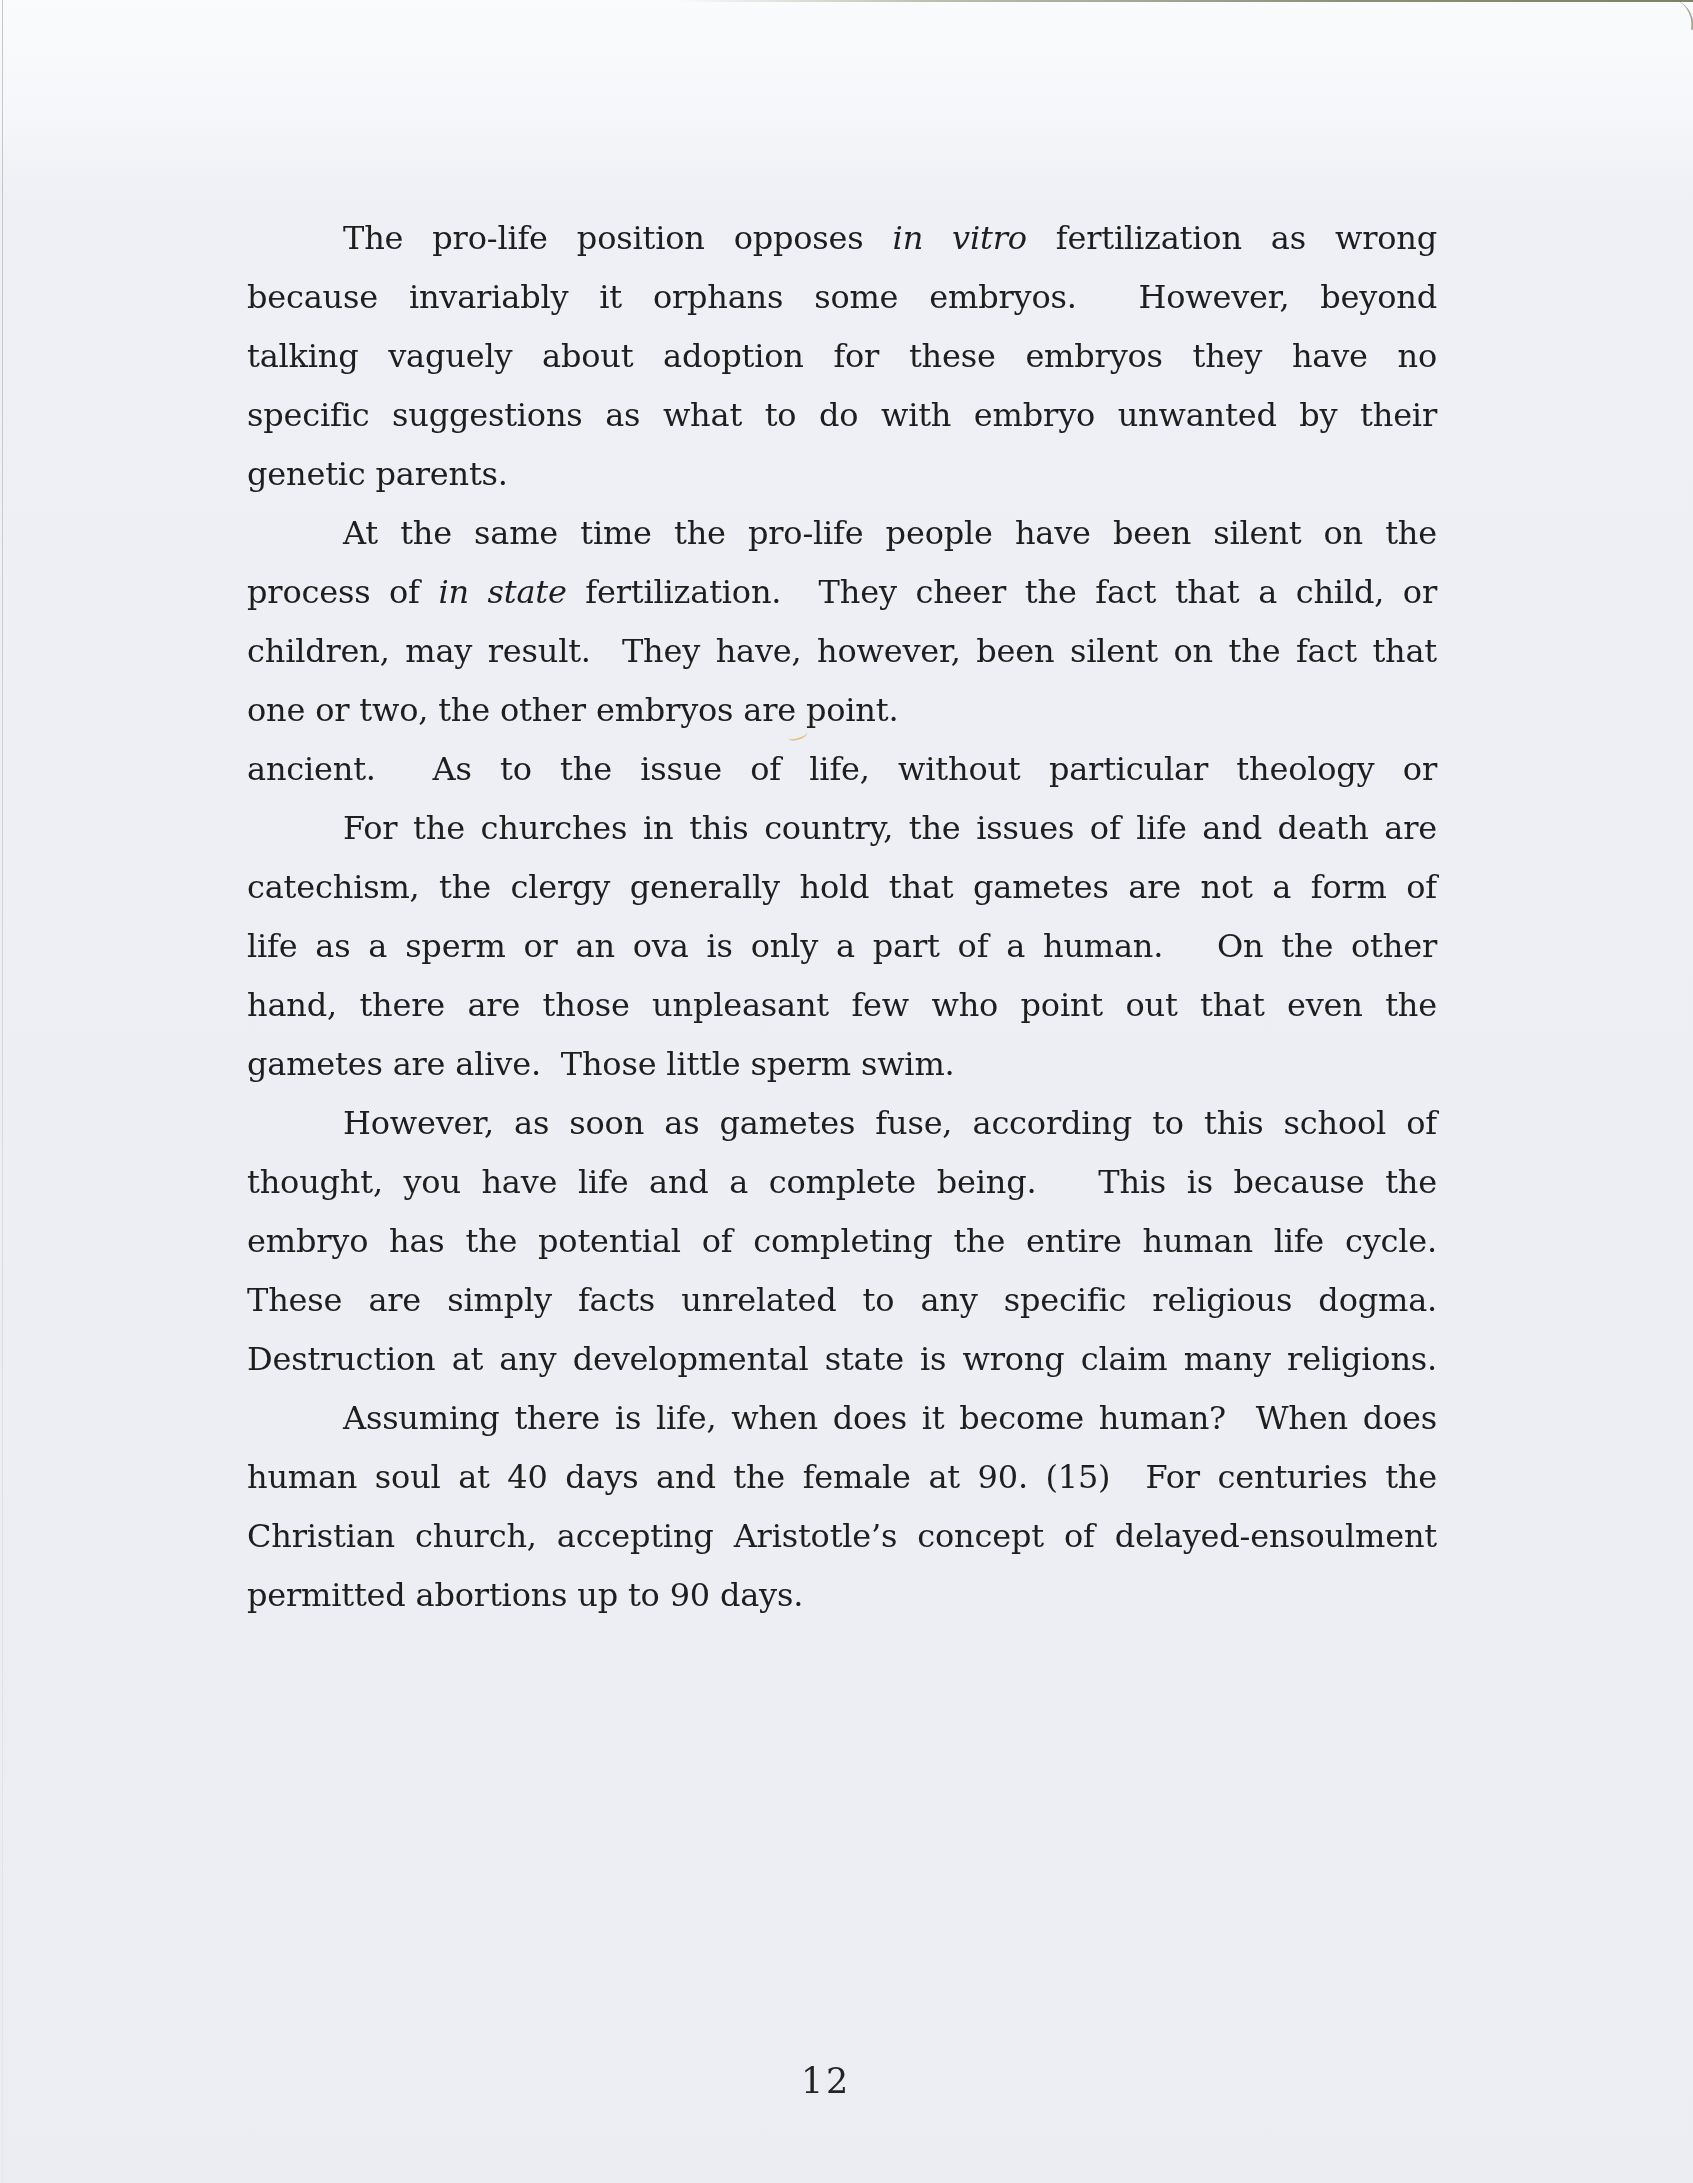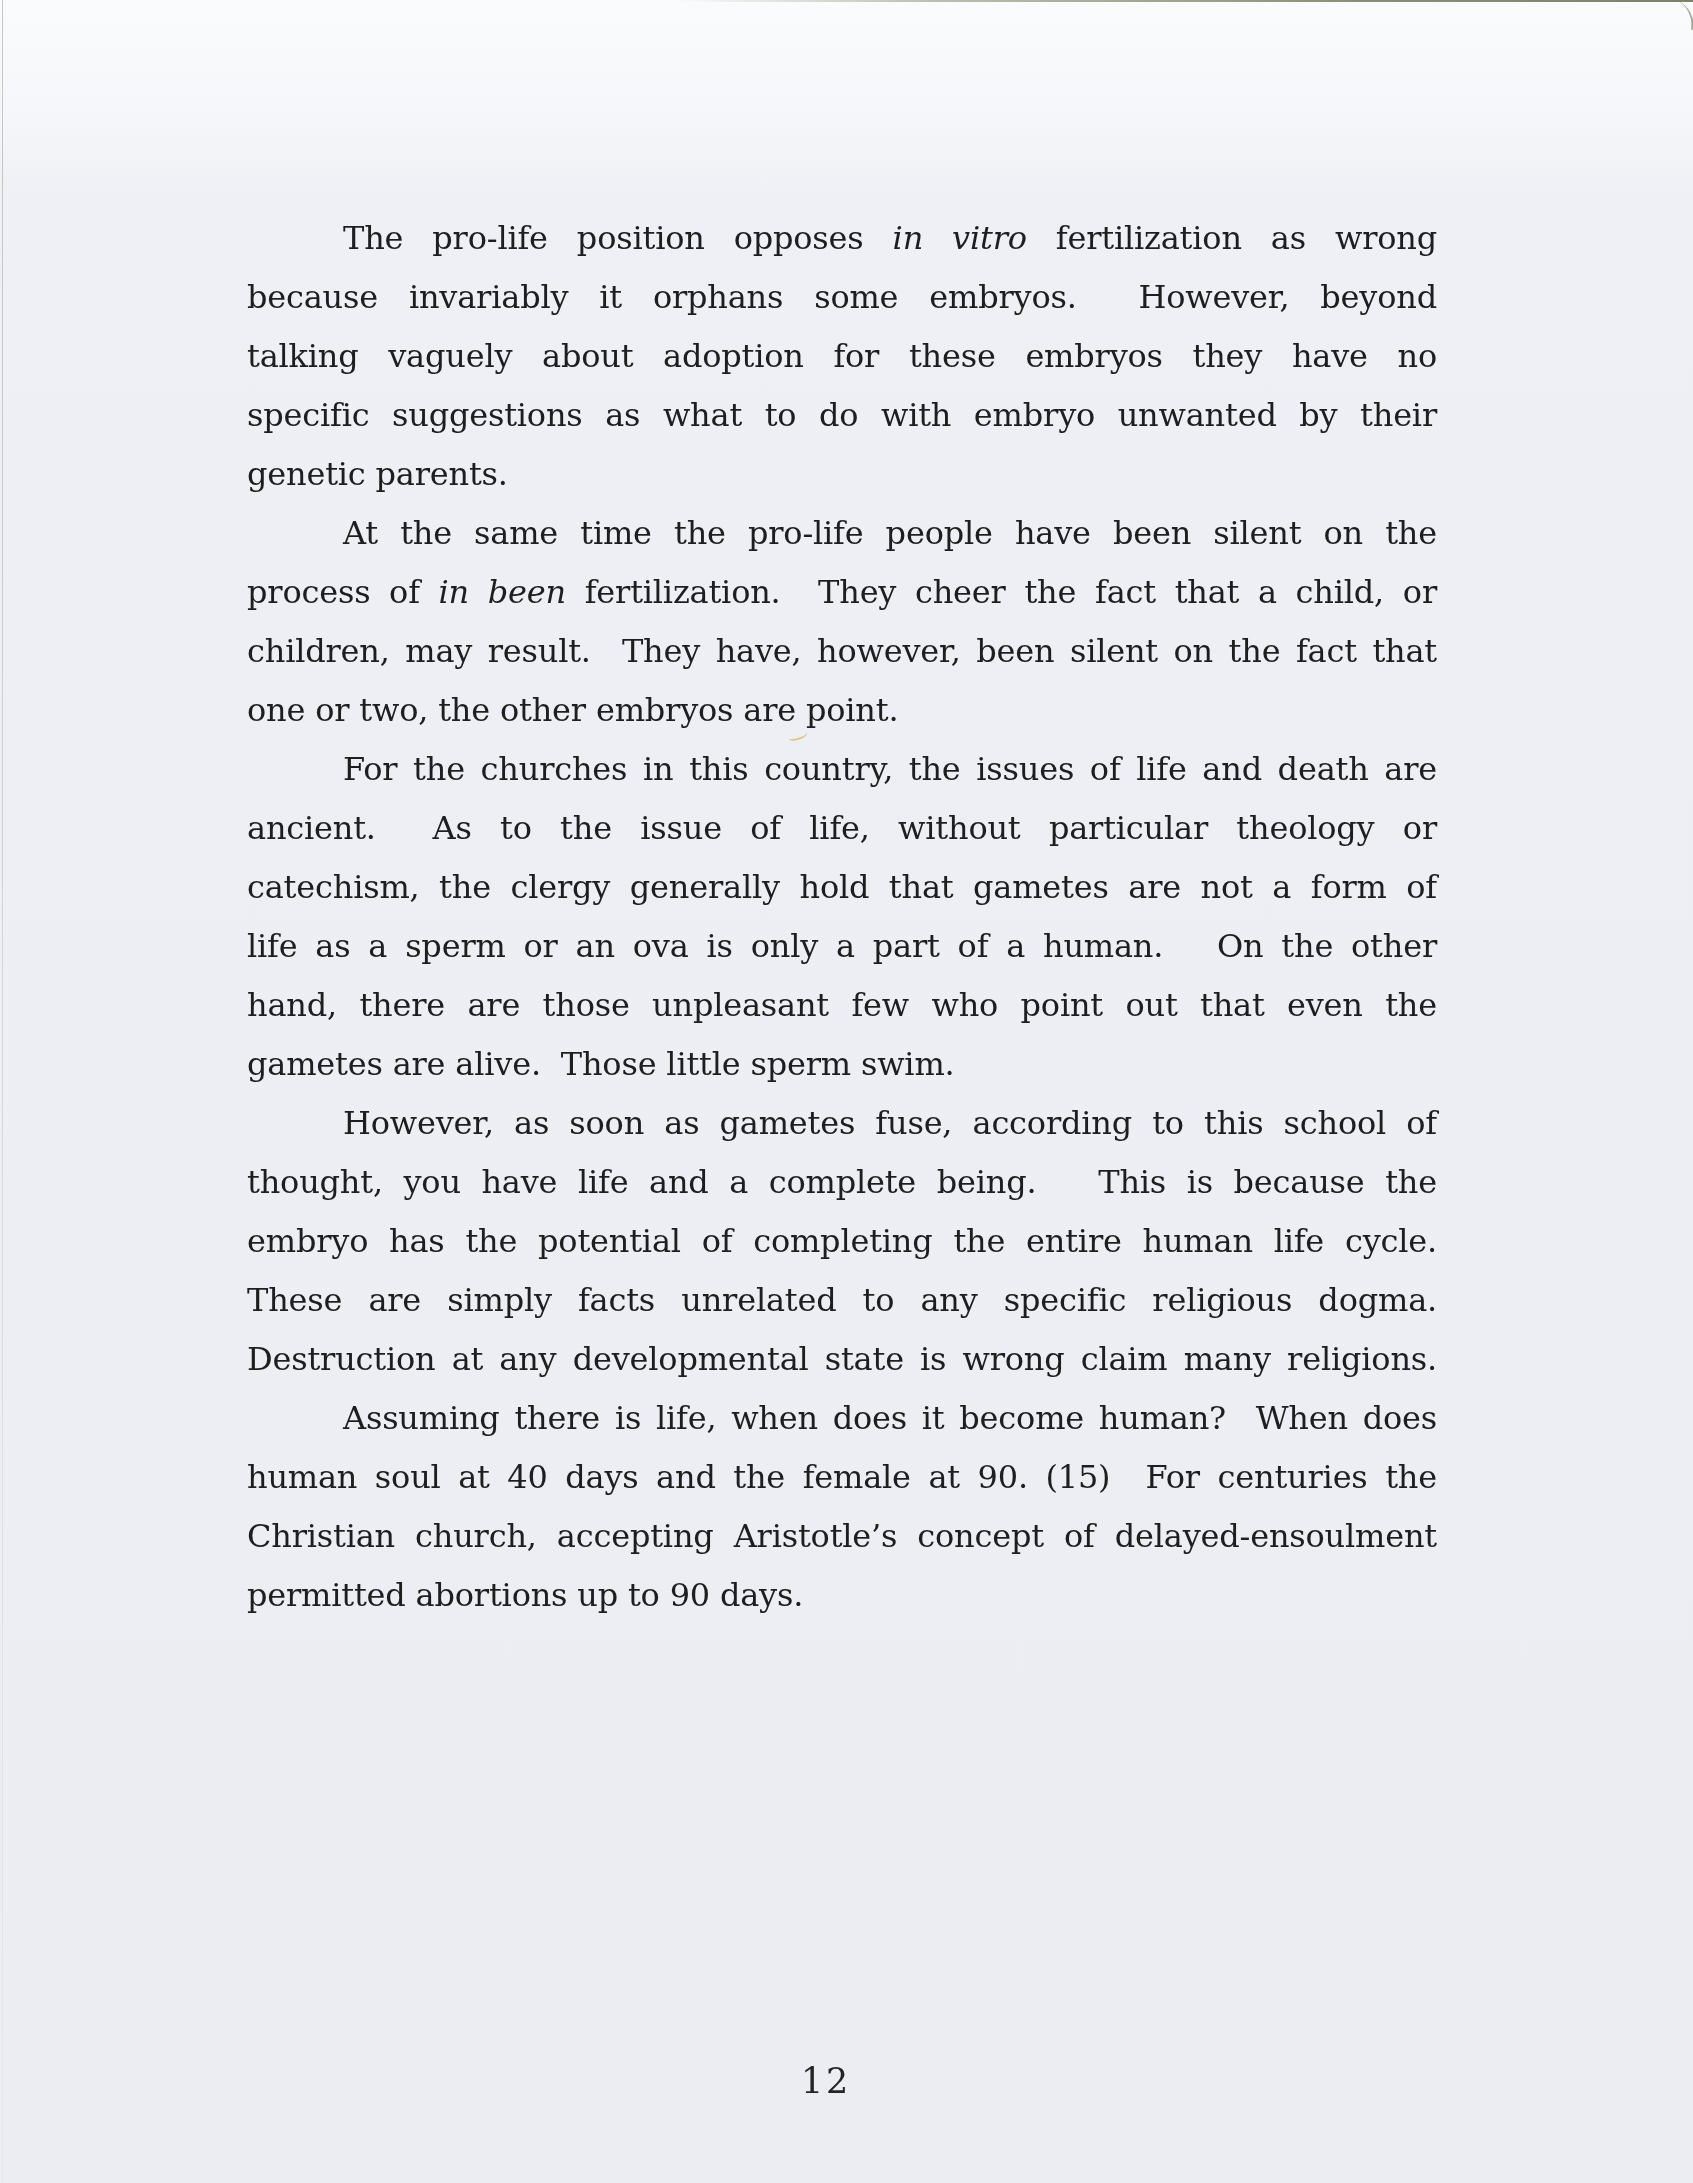--- a/index.html
+++ b/index.html
@@ -102,25 +102,25 @@
   <div class="edge-top-corner"></div>
   <div class="edge-left"></div>
 
   <div class="doc-body">
       <div class="line indent just"><span>The pro-life position opposes </span><span class="it">in vitro</span><span> fertilization as wrong</span></div>
       <div class="line just"><span>because invariably it orphans some embryos.&nbsp; However, beyond</span></div>
       <div class="line just"><span>talking vaguely about adoption for these embryos they have no</span></div>
       <div class="line just"><span>specific suggestions as what to do with embryo unwanted by their</span></div>
       <div class="line"><span>genetic parents.</span></div>
       <div class="line indent just"><span>At the same time the pro-life people have been silent on the</span></div>
-      <div class="line just"><span>process of </span><span class="it">in been</span><span> fertilization.&nbsp; They cheer the fact that a child, or</span></div>
+      <div class="line just"><span>process of </span><span class="it">in state</span><span> fertilization.&nbsp; They cheer the fact that a child, or</span></div>
       <div class="line just"><span>children, may result.&nbsp; They have, however, been silent on the fact that</span></div>
       <div class="line"><span>one or two, the other embryos are point.</span></div>
+      <div class="line just"><span>ancient.&nbsp; As to the issue of life, without particular theology or</span></div>
       <div class="line indent just"><span>For the churches in this country, the issues of life and death are</span></div>
-      <div class="line just"><span>ancient.&nbsp; As to the issue of life, without particular theology or</span></div>
       <div class="line just"><span>catechism, the clergy generally hold that gametes are not a form of</span></div>
       <div class="line just"><span>life as a sperm or an ova is only a part of a human.&nbsp;&nbsp; On the other</span></div>
       <div class="line just"><span>hand, there are those unpleasant few who point out that even the</span></div>
       <div class="line"><span>gametes are alive.&nbsp; Those little sperm swim.</span></div>
       <div class="line indent just"><span>However, as soon as gametes fuse, according to this school of</span></div>
       <div class="line just"><span>thought, you have life and a complete being.&nbsp;&nbsp; This is because the</span></div>
       <div class="line just"><span>embryo has the potential of completing the entire human life cycle.</span></div>
       <div class="line just"><span>These are simply facts unrelated to any specific religious dogma.</span></div>
       <div class="line just"><span>Destruction at any developmental state is wrong claim many religions.</span></div>
       <div class="line indent just"><span>Assuming there is life, when does it become human?&nbsp; When does</span></div>

